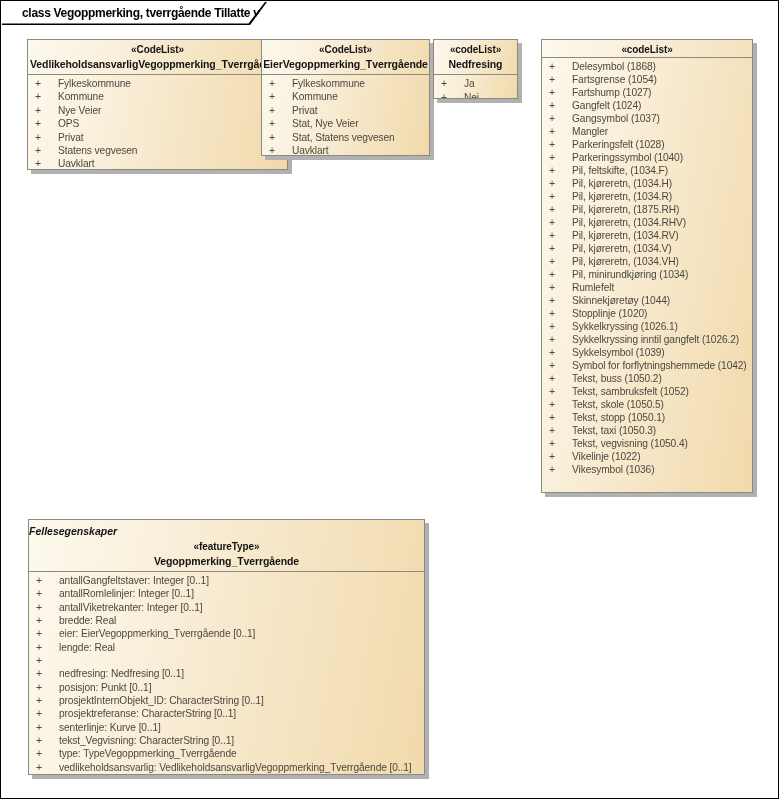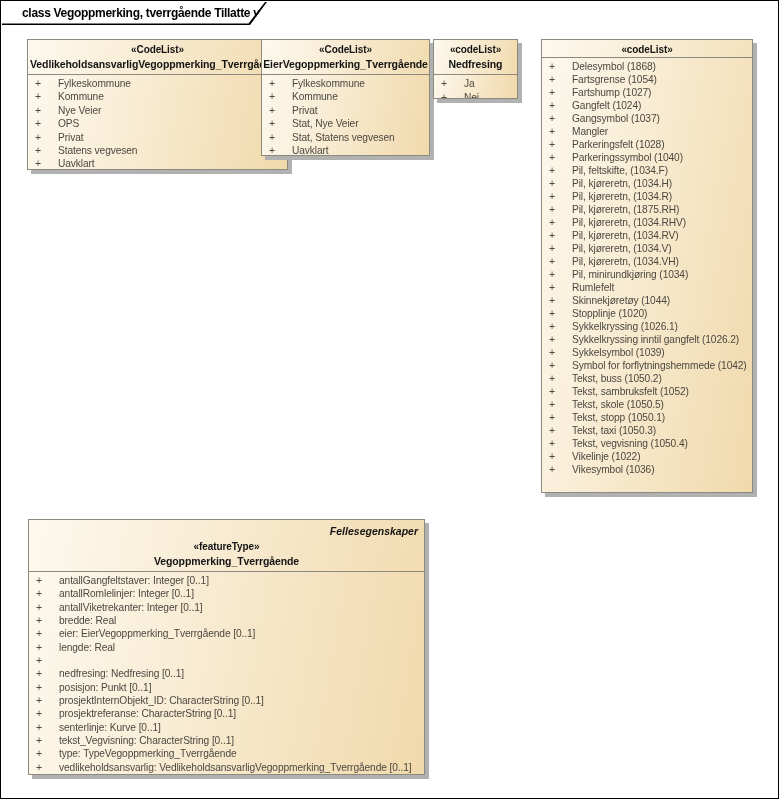--- a/index.html
+++ b/index.html
@@ -30,21 +30,21 @@
     border:1px solid #8c8a7e;
     background:linear-gradient(100deg, #fdf9ee 0%, #f9eed8 35%, #f1d9ab 100%);
     box-shadow:4px 4px 0 #b1b1b1;
     color:#141414;
   }
   .hdr { border-bottom:1px solid #8c8a7e; text-align:center; padding-top:3px; }
   .stereo { font-size:10px; font-weight:bold; line-height:14px; letter-spacing:-0.1px; white-space:nowrap; overflow:hidden; }
   .bname  { font-size:10.5px; font-weight:bold; line-height:14px; letter-spacing:-0.1px; white-space:nowrap; overflow:hidden; padding:0 1px 3px; }
   .clip-left { text-align:left; padding-left:2px; }
   .annotation {
-    text-align:right; font-size:10.5px; font-style:italic; font-weight:bold;
+    text-align:left; font-size:10.5px; font-style:italic; font-weight:bold;
     line-height:13px; padding:2px 6px 0 0; white-space:nowrap;
   }
   .annotation + .stereo { margin-top:2px; }
   .items { padding:2px 2px 0 7px; color:#4b4840; }
   .item  { display:flex; align-items:baseline; white-space:nowrap; overflow:hidden;
            font-size:10.2px; letter-spacing:-0.1px; }
   .item .plus { flex:0 0 23px; width:23px; font-size:10.5px; }
   
   #box-vedlikeholds { left:26px;  top:38px;  width:261px; height:131px; }
   #box-vedlikeholds .item { line-height:13.4px; }

